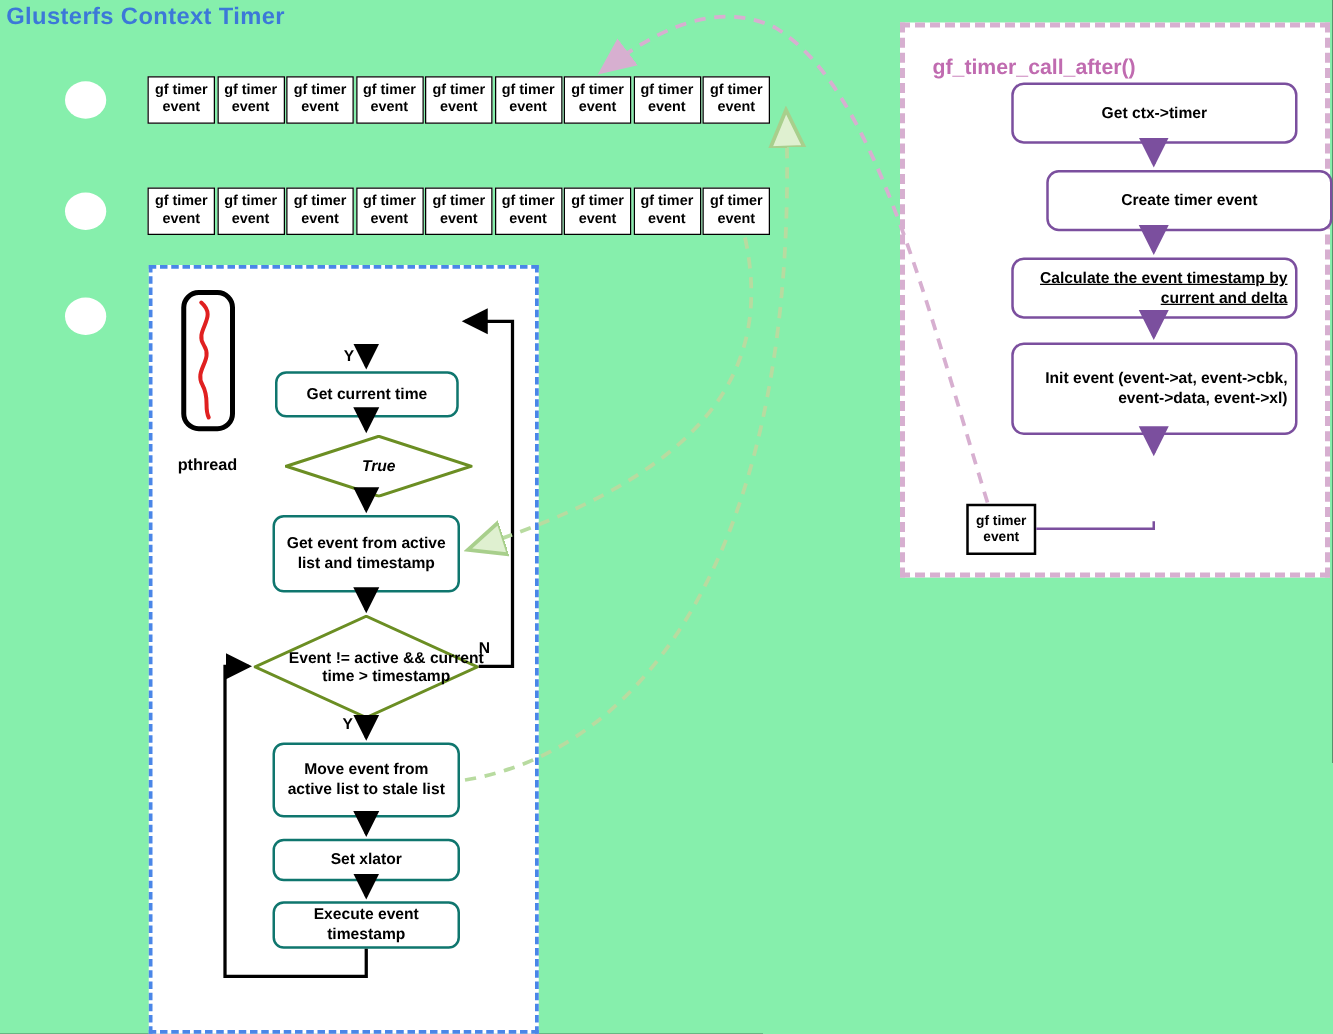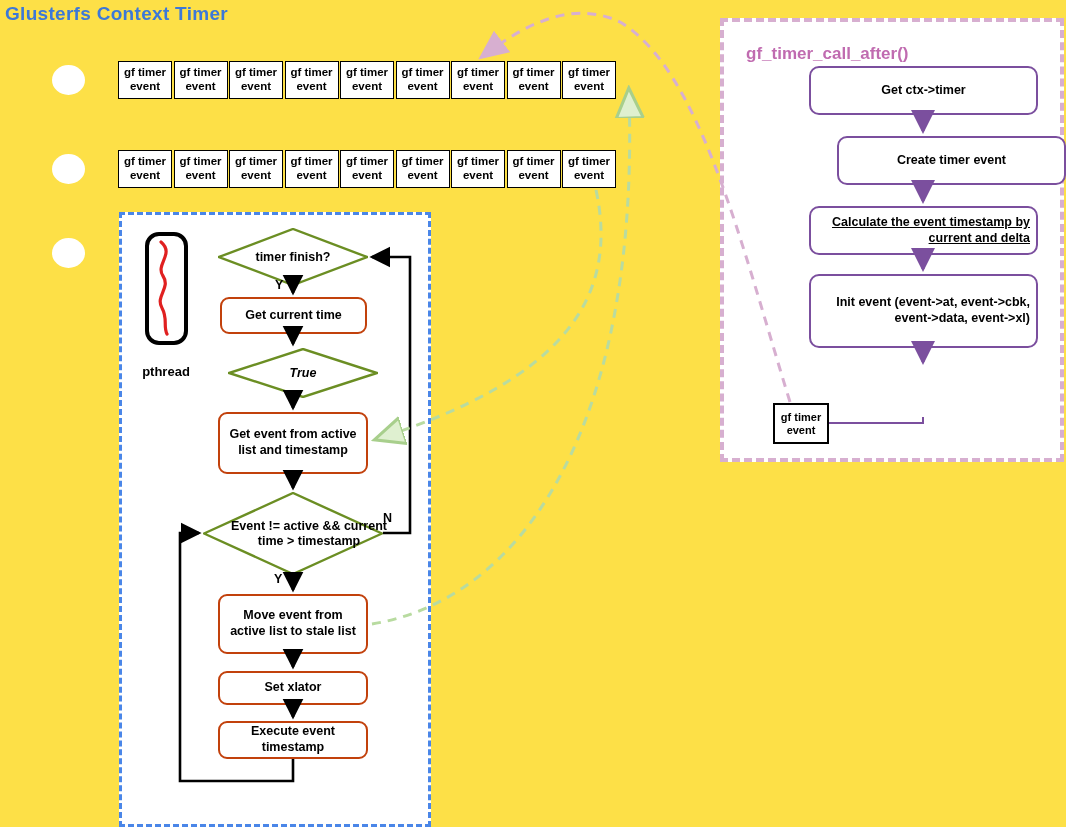--- a/index.html
+++ b/index.html
@@ -1,18 +1,18 @@
 <!DOCTYPE html>
 <html><head>
 <meta charset="utf-8">
 <style>
   html,body{margin:0;padding:0;background:#000;}
   body{width:1066px;height:827px;position:relative;overflow:hidden;
        font-family:"Liberation Sans","DejaVu Sans",sans-serif;}
-  .stage{position:absolute;left:0;top:0;width:1066px;height:827px;background:#fde047;}
+  .stage{position:absolute;left:0;top:0;width:1066px;height:827px;background:#86efac;}
 
   
   #page-title{position:absolute;left:5px;top:3px;font-size:19px;font-weight:bold;
               color:#3c78d8;letter-spacing:0.3px;white-space:nowrap;}
 
   
   .dot{position:absolute;width:33px;height:30px;background:#fff;border-radius:50%;}
 
   
   .evrow{position:absolute;display:flex;}
@@ -32,21 +32,21 @@
 
   
   #left-panel{position:absolute;left:119px;top:212px;width:312px;height:615px;
               background:#fff;border:3px dashed #4a86e8;box-sizing:border-box;}
 
   .pthread-box{position:absolute;left:145px;top:232px;width:43px;height:113px;
                background:#fff;border:4px solid #000;border-radius:14px;box-sizing:border-box;}
   #pthread-label{position:absolute;left:133px;top:364px;width:66px;text-align:center;
                  font-size:13px;font-weight:bold;color:#000;}
 
-  .fbox{position:absolute;background:#fff;border:2px solid #c2410c;border-radius:9px;
+  .fbox{position:absolute;background:#fff;border:2px solid #0f766e;border-radius:9px;
         box-sizing:border-box;display:flex;align-items:center;justify-content:center;
         text-align:center;font-size:12.5px;font-weight:bold;color:#000;line-height:1.25;padding:1px 4px;}
 
   .dia{position:absolute;}
   .dia .txt{position:absolute;left:0;top:0;width:100%;height:100%;
             display:flex;align-items:center;justify-content:center;text-align:center;
             font-size:12.5px;font-weight:bold;color:#000;line-height:1.2;}
 
   .glabel{position:absolute;font-size:12.5px;font-weight:bold;color:#000;}
 
@@ -104,27 +104,20 @@
 
   <div id="left-panel"></div>
 
   <div class="pthread-box">
     <svg width="35" height="105" viewBox="0 0 35 105">
       <path d="M12 6 C26 18, 6 28, 14 40 C22 52, 6 60, 13 72 C19 83, 14 90, 18 98" fill="none" stroke="#e02020" stroke-width="3.2" stroke-linecap="round"></path>
     </svg>
   </div>
   <div id="pthread-label">pthread</div>
 
-  <div class="dia" style="left:218px;top:228px;width:150px;height:58px;">
-    <svg width="150" height="58" viewBox="0 0 150 58">
-      <polygon points="75,1 149,29 75,57 1,29" fill="#fff" stroke="#6b8e23" stroke-width="2.4"></polygon>
-    </svg>
-    <div class="txt">timer
-finish?</div>
-  </div>
 
   <div class="dia" style="left:228px;top:348px;width:150px;height:50px;font-style:italic;">
     <svg width="150" height="50" viewBox="0 0 150 50">
       <polygon points="75,1 149,25 75,49 1,25" fill="#fff" stroke="#6b8e23" stroke-width="2.4"></polygon>
     </svg>
     <div class="txt">True</div>
   </div>
 
   <div class="dia" style="left:203px;top:492px;width:180px;height:83px;">
     <svg width="180" height="83" viewBox="0 0 180 83">

